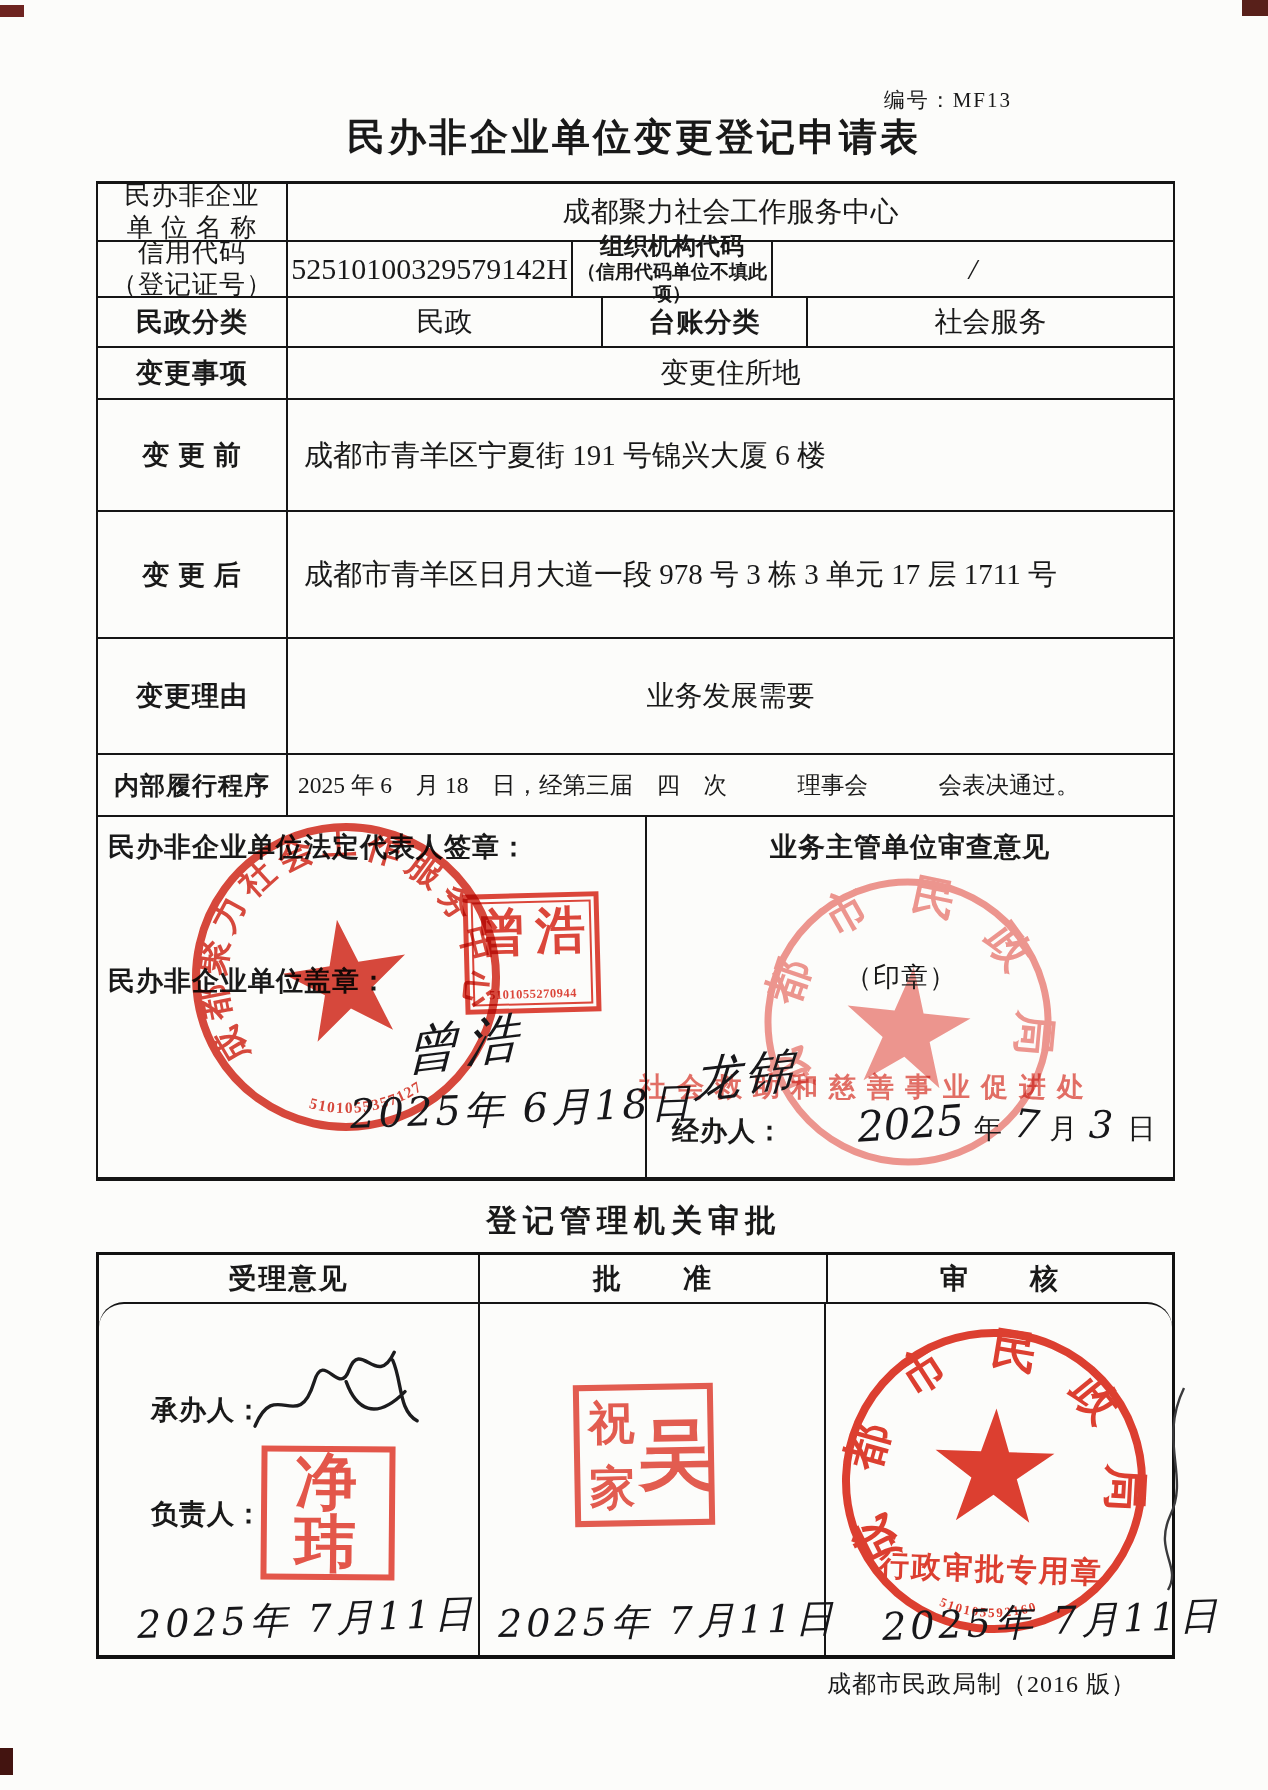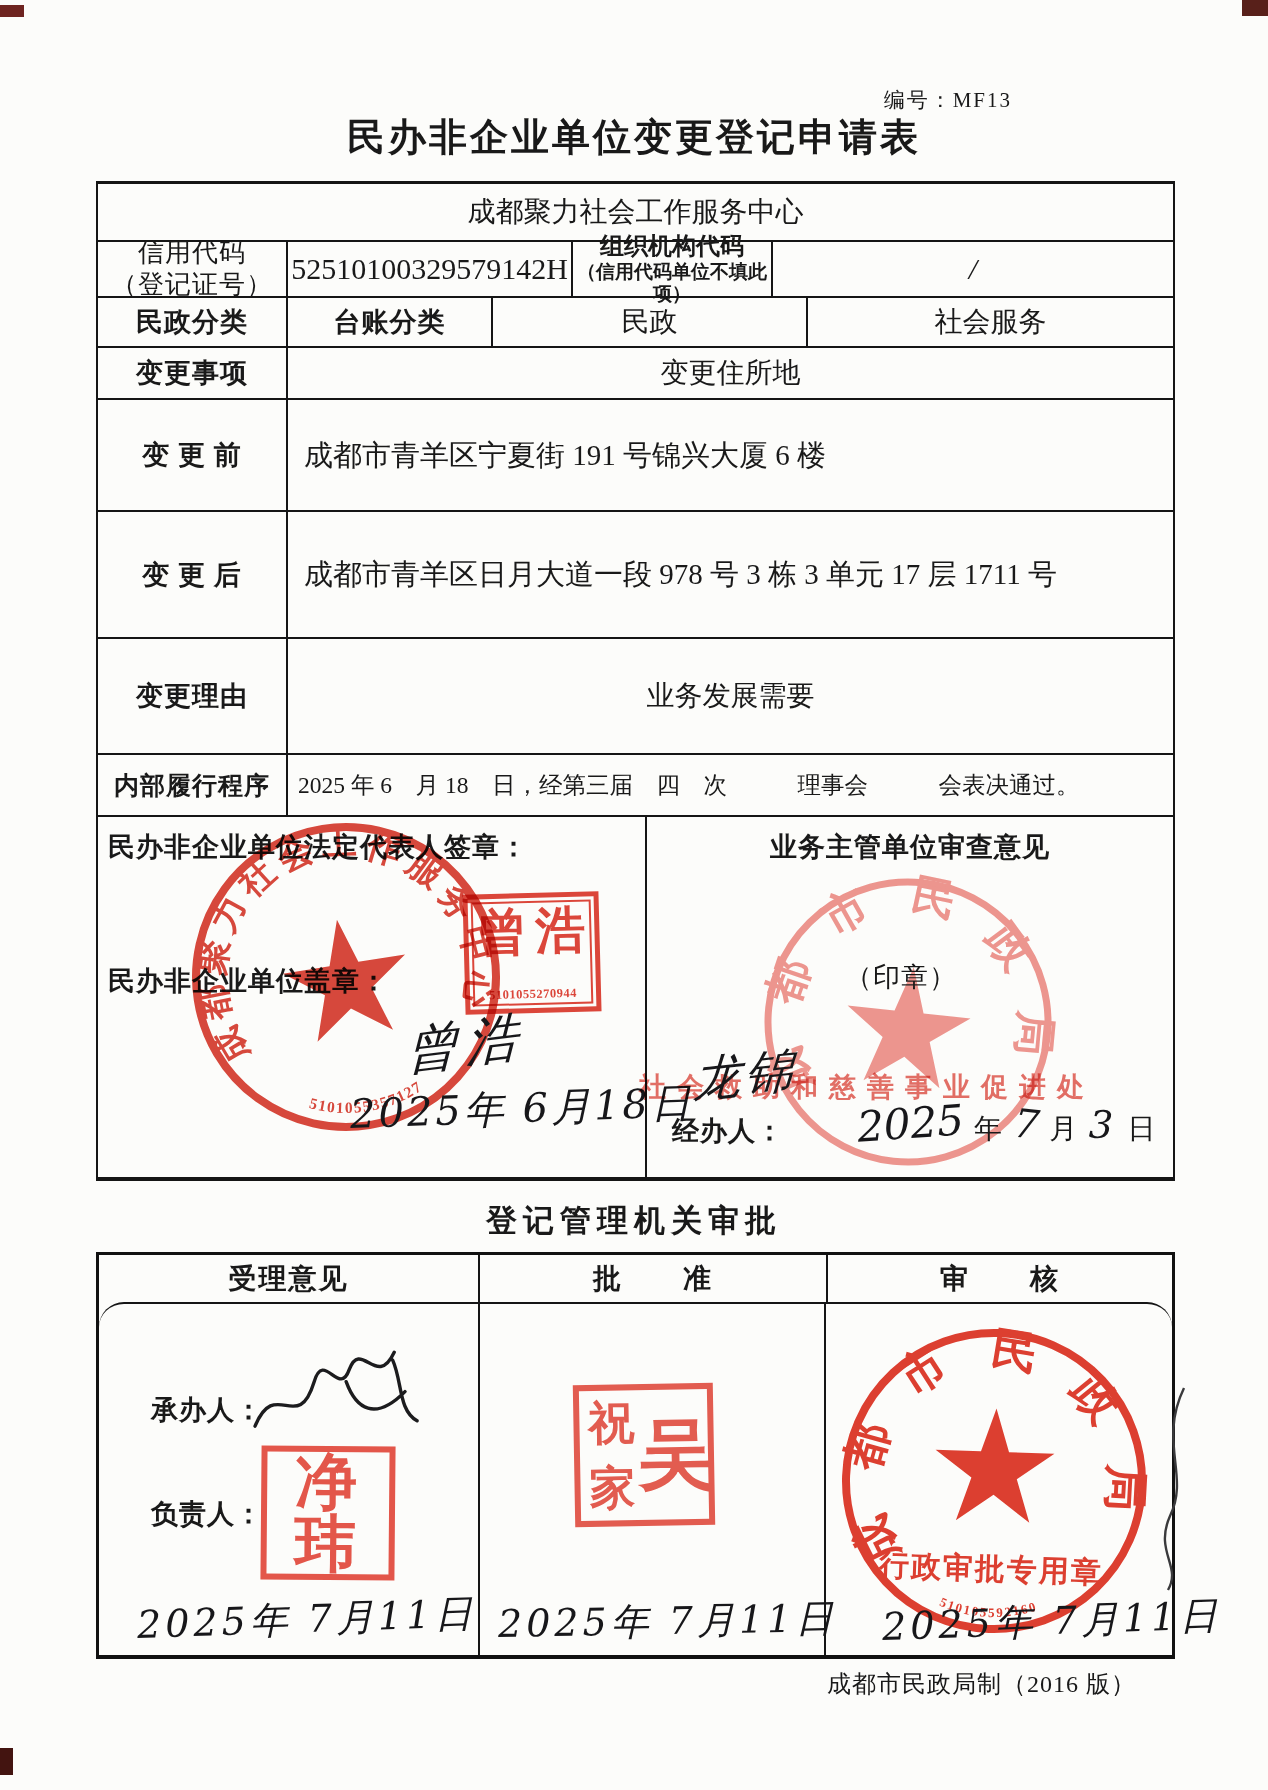--- a/index.html
+++ b/index.html
@@ -85,40 +85,44 @@
   <div class="art-tl"></div>
   <div class="art-tr"></div>
   <div class="art-bl"></div>
 
   <div class="serial">编号：MF13</div>
   <div class="title">民办非企业单位变更登记申请表</div>
 
   <div class="t1">
 
     <div class="trow" style="height:56px">
+      <div class="cell" style="width:188px">
+        <span class="lab-n">民办非企业</span>
+        <span class="lab-n">单 位 名 称</span>
+      </div>
       <div class="cell grow val">成都聚力社会工作服务中心</div>
     </div>
 
     <div class="trow" style="height:56px">
       <div class="cell" style="width:188px">
         <span class="lab-n">信用代码</span>
         <span class="lab-n">（登记证号）</span>
       </div>
       <div class="cell" style="width:285px;font-size:30px">52510100329579142H</div>
       <div class="cell" style="width:200px">
         <span class="small1">组织机构代码</span>
         <span class="small2">（信用代码单位不填此项）</span>
       </div>
       <div class="cell grow slash">/</div>
     </div>
 
     <div class="trow" style="height:50px">
       <div class="cell lab" style="width:188px">民政分类</div>
+      <div class="cell val" style="width:315px">民政</div>
       <div class="cell lab" style="width:205px">台账分类</div>
-      <div class="cell val" style="width:315px">民政</div>
       <div class="cell grow val">社会服务</div>
     </div>
 
     <div class="trow" style="height:52px">
       <div class="cell lab" style="width:188px">变更事项</div>
       <div class="cell grow val">变更住所地</div>
     </div>
 
     <div class="trow" style="height:112px">
       <div class="cell lab" style="width:188px">变 更 前</div>

